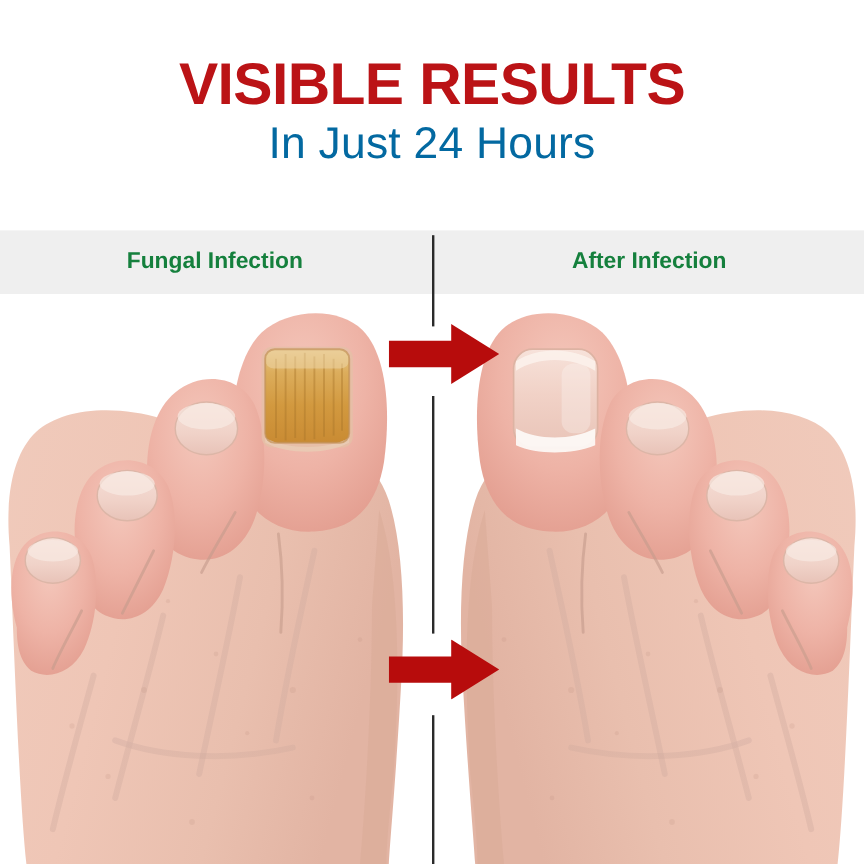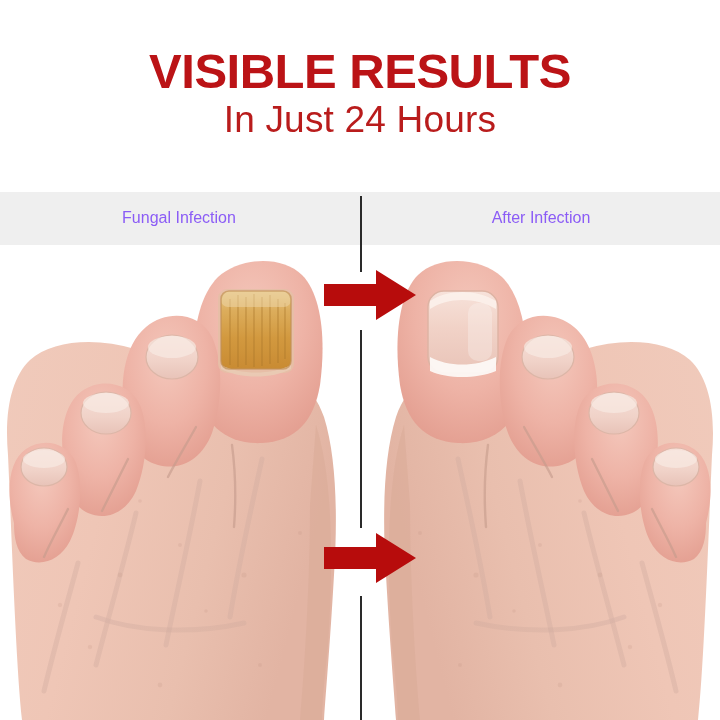--- a/index.html
+++ b/index.html
@@ -43,40 +43,40 @@
   }
   .subhead {
     position: absolute;
     left: 0;
     top: 98px;
     width: 720px;
     font-size: 37px;
     line-height: 44px;
     font-weight: 300;
     letter-spacing: 0.2px;
-    color: #b91c1c;
+    color: #0369a1;
     white-space: nowrap;
   }
 
   
   .label-band {
     position: absolute;
     left: 0;
     top: 192px;
     width: 720px;
     height: 53px;
     background: #efefef;
   }
   .band-label {
     position: absolute;
     top: 13px;
-    font-size: 16px;
+    font-size: 19px;
     line-height: 26px;
-    font-weight: 400;
-    color: #8b5cf6;
+    font-weight: 700;
+    color: #15803d;
     text-align: center;
     white-space: nowrap;
   }
   .band-label.left  { left: 0;   width: 358px; }
   .band-label.right { left: 362px; width: 358px; }
 
   
   .divider {
     position: absolute;
     left: 360px;

